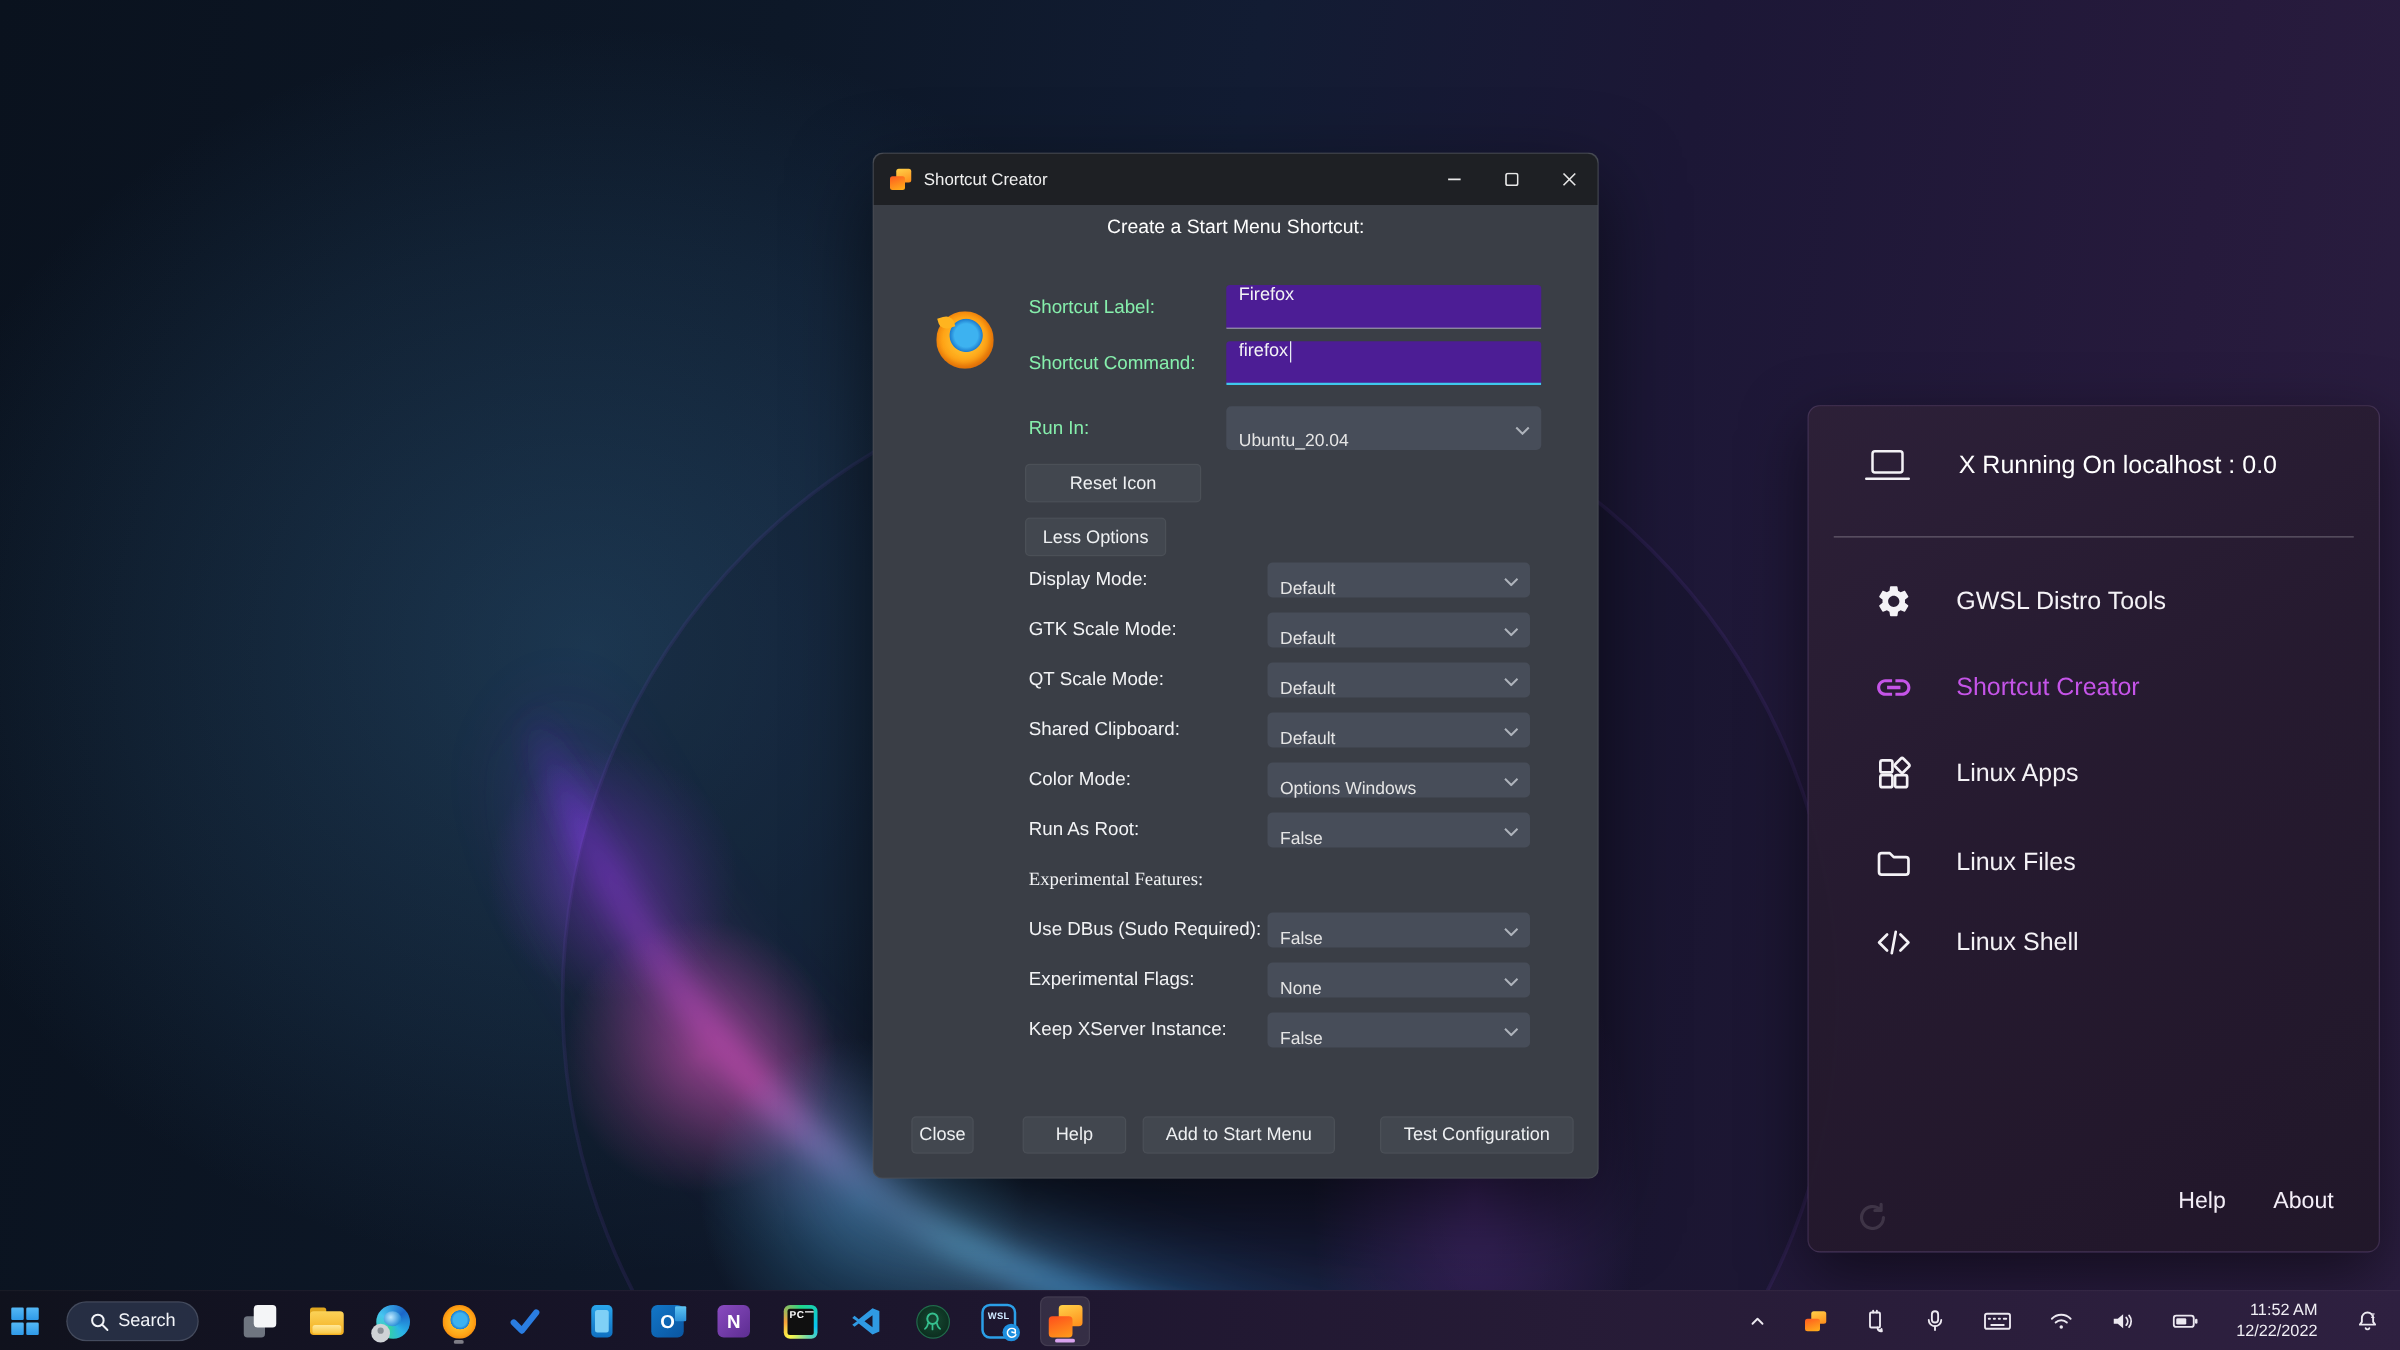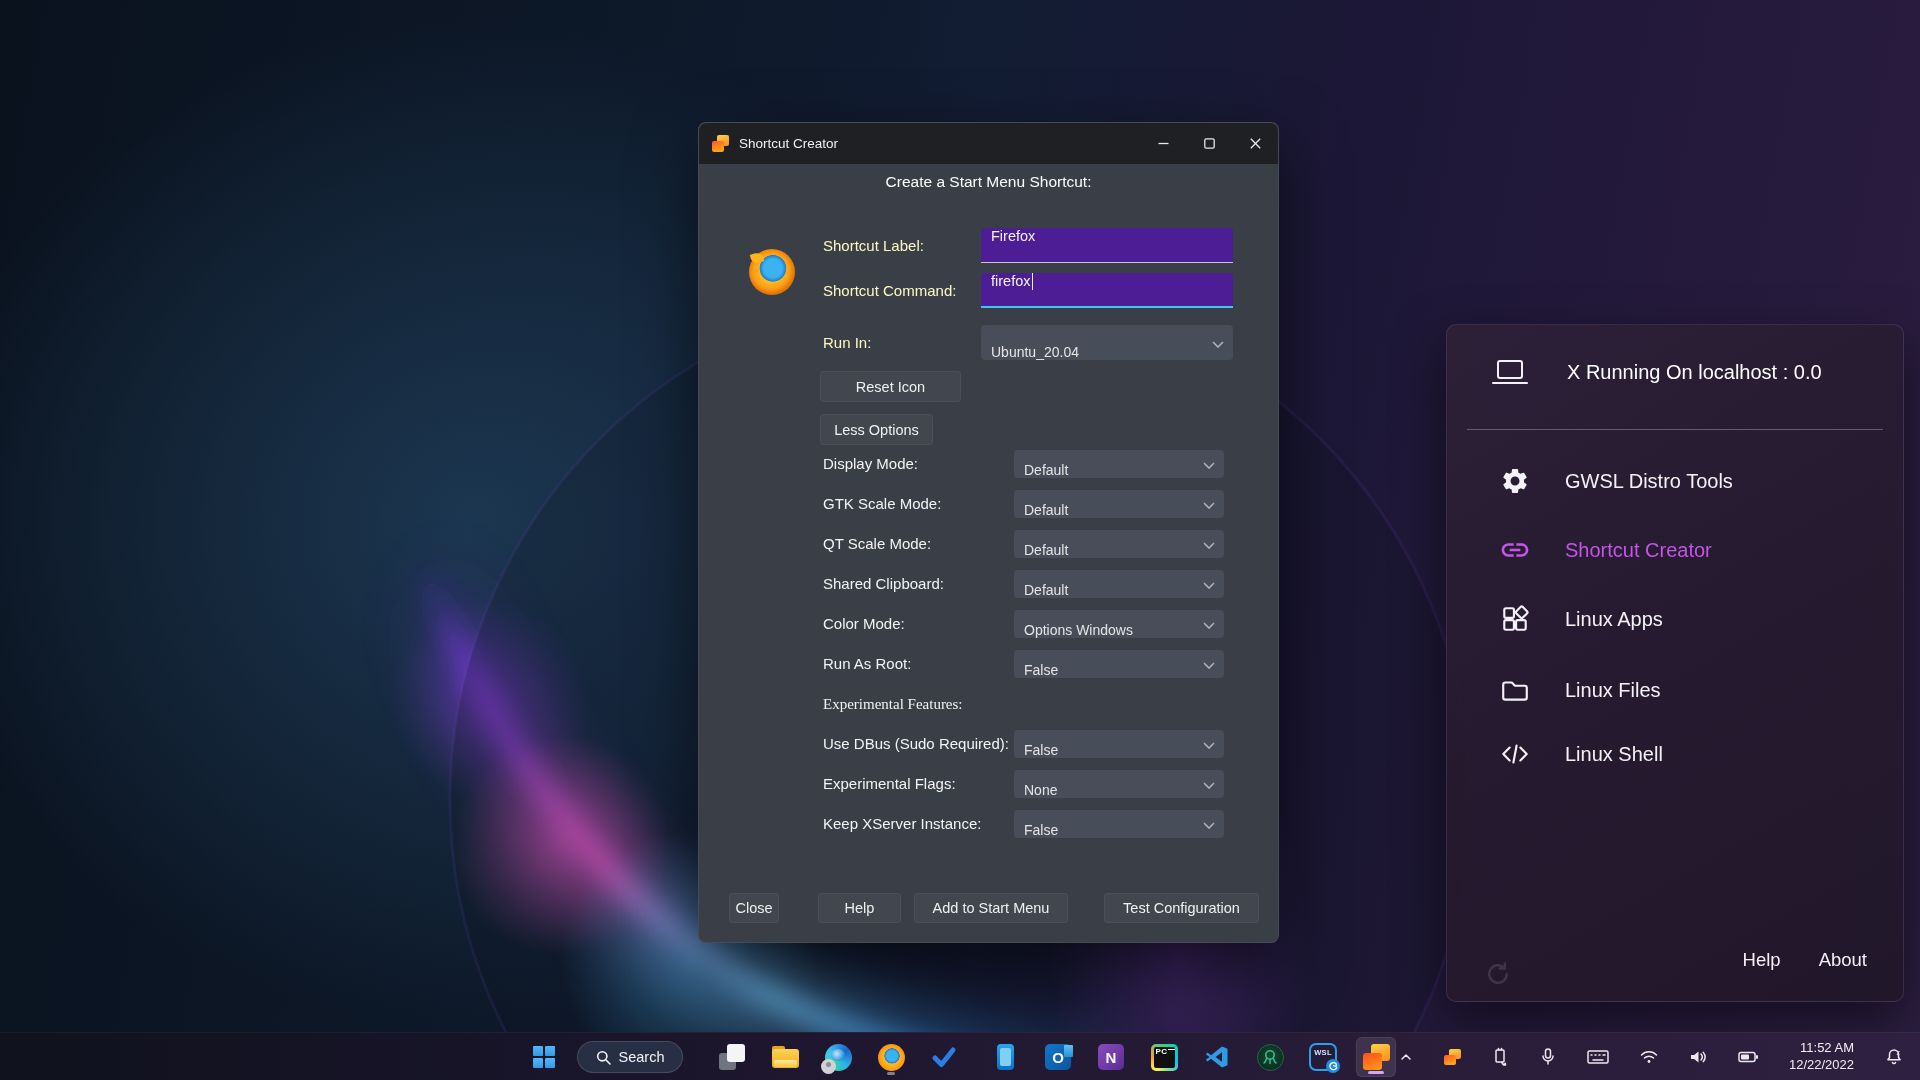--- a/index.html
+++ b/index.html
@@ -35,21 +35,21 @@
   .dlg-heading { position:absolute; left:0; right:0; top:50px; text-align:center;
     font-size:15.5px; color:#fdfdfd; }
 
   .firefox-icon { position:absolute; left:50px; top:126px; width:46px; height:46px; border-radius:50%;
     background:radial-gradient(circle at 52% 42%, #3db2f0 0 26%, #1f7fd0 36%, rgba(0,0,0,0) 38%),
                radial-gradient(circle at 50% 50%, #ffc12e 0 20%, #ffa416 55%, #f07e08 78%, #e86a06 100%);
     box-shadow:inset -2px -3px 6px rgba(200,80,0,0.55); }
   .firefox-icon::before { content:""; position:absolute; left:2px; top:4px; width:12px; height:10px;
     background:#ffb41f; border-radius:0 60% 0 60%; transform:rotate(-18deg); }
 
-  .fld-label { position:absolute; left:124px; font-size:15px; color:#fef9c3; line-height:35px; }
+  .fld-label { position:absolute; left:124px; font-size:15px; color:#86efac; line-height:35px; }
   .text-input { position:absolute; left:282px; width:252px; height:35px;
     background:#4c1d95; border:none; border-bottom:1.5px solid #c3c7cd; border-radius:3px 3px 0 0;
     display:flex; align-items:flex-start; padding:0 10px; font-size:14.5px; color:#f2f3f5; }
   .text-input.focused { border-bottom:2px solid #3fc8ec; }
   .caret { display:inline-block; width:1.5px; height:17px; background:#e7edf2; margin-left:1px; }
 
   .select { background:#474d59; border-radius:4px; display:flex; align-items:flex-end;
     padding:0 10px; font-size:14px; color:#e5e5e5; position:relative; }
   .select .chev { position:absolute; right:9px; top:50%; transform:translateY(-50%); }
   .select .chev svg { stroke:#aeb3bb; stroke-width:1.6; fill:none; }
@@ -79,21 +79,21 @@
   .panel-item.active .lbl { color:#c554e8; }
   .panel-footer { position:absolute; right:36px; bottom:30px; display:flex; gap:38px; font-size:18.5px; color:#f3eef7; }
   .refresh-ghost { position:absolute; left:36px; bottom:12px; opacity:0.13; }
   .pline { stroke:#f4f2f6; stroke-width:2; fill:none; stroke-linecap:round; stroke-linejoin:round; }
 
   
   .taskbar { position:absolute; left:0; bottom:0; width:1920px; height:48px;
     background:linear-gradient(90deg,#10121d 0%,#171428 25%,#1f1730 45%,#261b36 65%,#2b1e3c 85%,#2e2040 100%);
     border-top:1px solid rgba(255,255,255,0.04); }
   .tb-center { position:absolute; left:0; right:0; top:0; height:48px;
-    display:flex; align-items:center; justify-content:center; gap:13px; }
+    display:flex; align-items:center; gap:13px; }
   .tile { width:40px; height:40px; border-radius:6px; position:relative;
     display:flex; align-items:center; justify-content:center; flex:0 0 auto; }
   .tile.active-app { background:rgba(255,255,255,0.10); border:1px solid rgba(255,255,255,0.07); }
   .under { position:absolute; bottom:2px; left:50%; transform:translateX(-50%);
     width:8px; height:3px; border-radius:2px; background:rgba(255,255,255,0.45); }
   .under.accent { width:16px; background:#d9a3ef; }
 
   .win-logo { display:grid; grid-template-columns:10px 10px; grid-gap:2px; }
   .win-logo div { width:10px; height:10px; background:linear-gradient(180deg,#54b8f6,#2f9ae8); border-radius:1px; }
 

